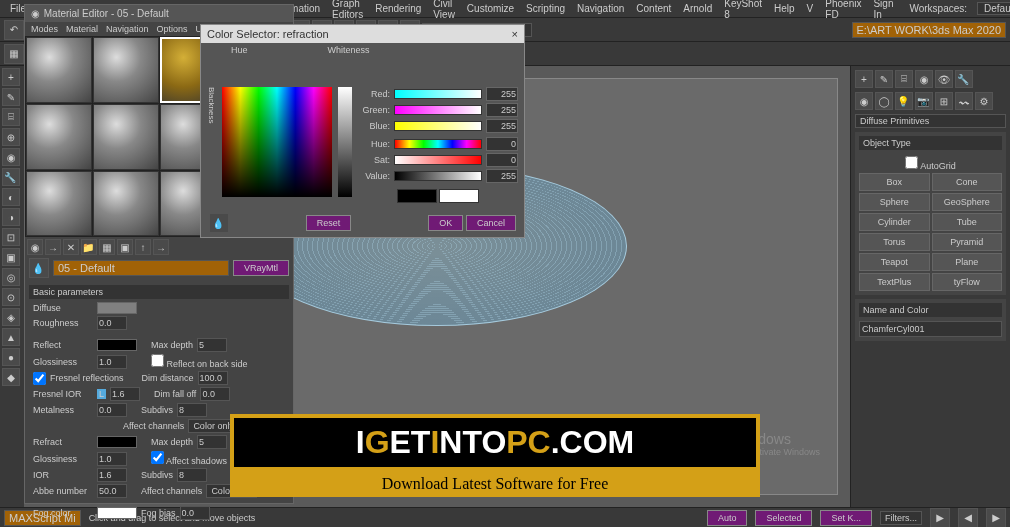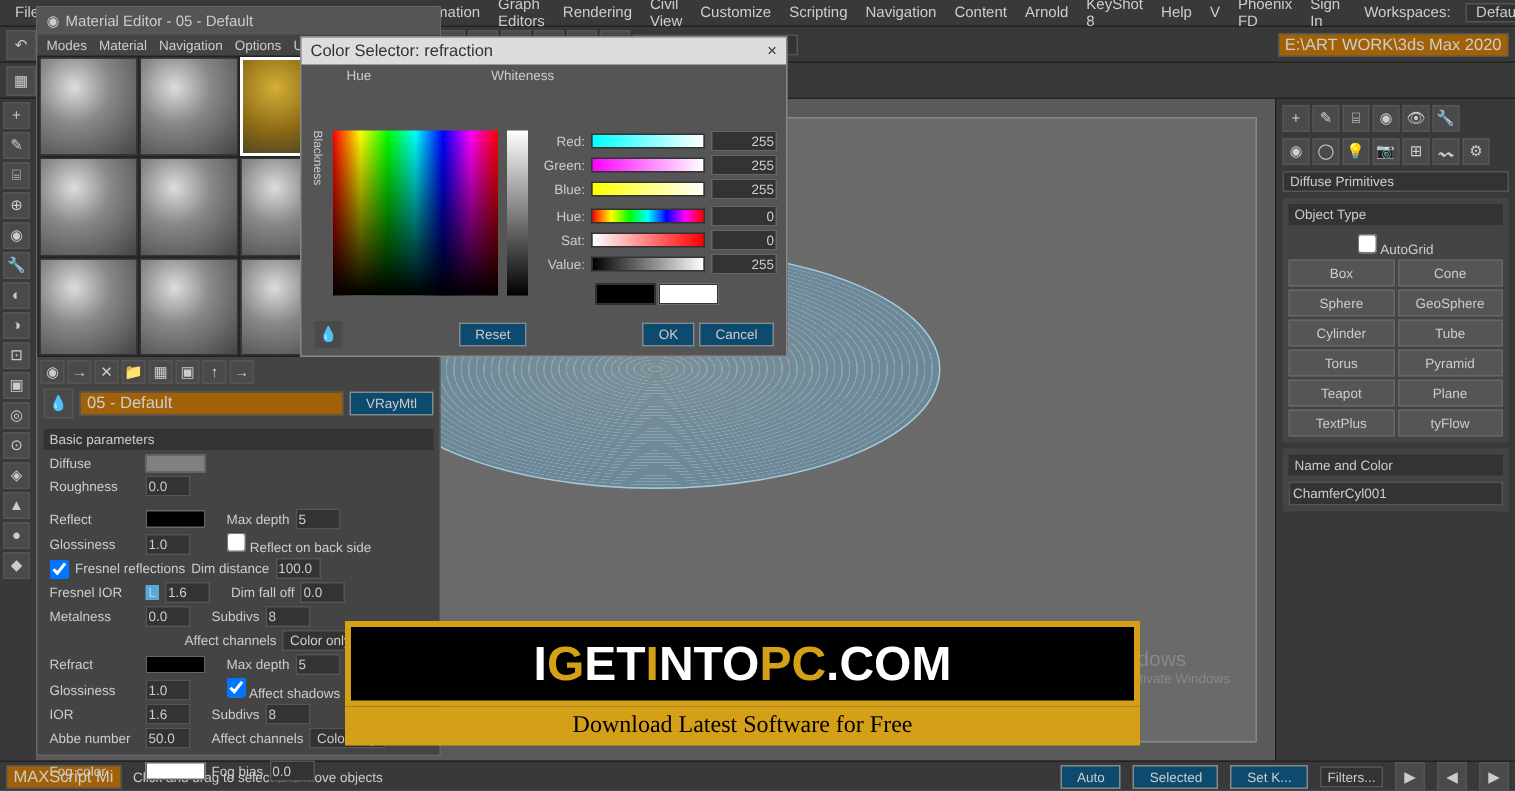--- a/index.html
+++ b/index.html
@@ -38,23 +38,23 @@
 .spinner { background: #333; border: 1px solid #555; color: #ccc; width: 30px; padding: 1px; font-size: 9px; }
 .color-selector { position: absolute; left: 200px; top: 24px; width: 325px; background: #555; border: 1px solid #888; z-index: 20; }
 .cs-title { background: #ddd; color: #333; padding: 3px 6px; font-size: 11px; display: flex; justify-content: space-between; }
 .cs-body { display: flex; padding: 6px; gap: 6px; margin-top: 24px; }
 .cs-grad { width: 110px; height: 110px; background: linear-gradient(to bottom, transparent, #000), linear-gradient(to right, #f00, #ff0, #0f0, #0ff, #00f, #f0f, #f00); }
 .cs-black { width: 14px; height: 110px; background: linear-gradient(to bottom, #fff, #000); }
 .cs-values { flex: 1; }
 .cs-row { display: flex; align-items: center; gap: 4px; margin-bottom: 2px; font-size: 9px; }
 .cs-row label { width: 32px; text-align: right; }
 .cs-bar { flex: 1; height: 10px; border: 1px solid #333; }
-.cs-num { width: 44px; background: #333; border: 1px solid #666; color: #ccc; padding: 1px; font-size: 9px; text-align: right; }
+.cs-num { width: 32px; background: #333; border: 1px solid #666; color: #ccc; padding: 1px; font-size: 9px; text-align: right; }
 .cs-footer { display: flex; justify-content: space-between; padding: 4px 8px; align-items: center; }
-.cs-btn { background: #0c4a6e; border: 1px solid #888; color: #ccc; padding: 2px 10px; font-size: 9px; cursor: pointer; }
+.cs-btn { background: #701a75; border: 1px solid #888; color: #ccc; padding: 2px 10px; font-size: 9px; cursor: pointer; }
 .cs-swatches { display: flex; gap: 2px; }
 .cs-sw { width: 40px; height: 14px; border: 1px solid #333; }
 .banner { position: absolute; left: 230px; bottom: 30px; width: 530px; z-index: 30; text-align: center; }
 .banner-main { background: #000; border: 4px solid #d4a017; padding: 6px; font-size: 32px; font-weight: bold; font-family: Georgia, serif; }
 .banner-main .w { color: #fff; }
 .banner-main .y { color: #d4a017; }
 .banner-sub { background: #d4a017; color: #000; padding: 4px; font-size: 16px; font-family: Georgia, serif; }
 .watermark { position: absolute; right: 30px; bottom: 50px; color: #888; font-size: 14px; z-index: 5; }
 .dish { position: absolute; left: 50%; top: 45%; transform: translate(-50%, -50%); width: 380px; height: 200px; }
 .dish-top { width: 380px; height: 160px; border-radius: 50%; background: radial-gradient(ellipse, rgba(150,200,220,0.4), rgba(100,150,180,0.6)); border: 1px solid rgba(180,220,240,0.8); position: relative; }
@@ -256,21 +256,21 @@
         <input class="spinner" value="5" style="">
       </div>
     <div class="param-row">
         <span class="param-label">Glossiness</span>
         <input class="spinner" value="1.0" style="">
         <span style="margin-left:20px"><input type="checkbox" style=""> <span>Reflect on back side</span></span>
       </div>
     <div class="param-row">
         <input type="checkbox" checked="" style=""> 
         <span>Fresnel reflections</span>
-        <span style="">Dim distance</span>
+        <span style="margin-left:14px">Dim distance</span>
         <input class="spinner" value="100.0" style="">
       </div>
     <div class="param-row">
         <span class="param-label">Fresnel IOR</span>
         <span style="background:#5ad;padding:0 2px">L</span>
         <input class="spinner" value="1.6" style="">
         <span style="margin-left:10px">Dim fall off</span>
         <input class="spinner" value="0.0" style="">
       </div>
     <div class="param-row">

